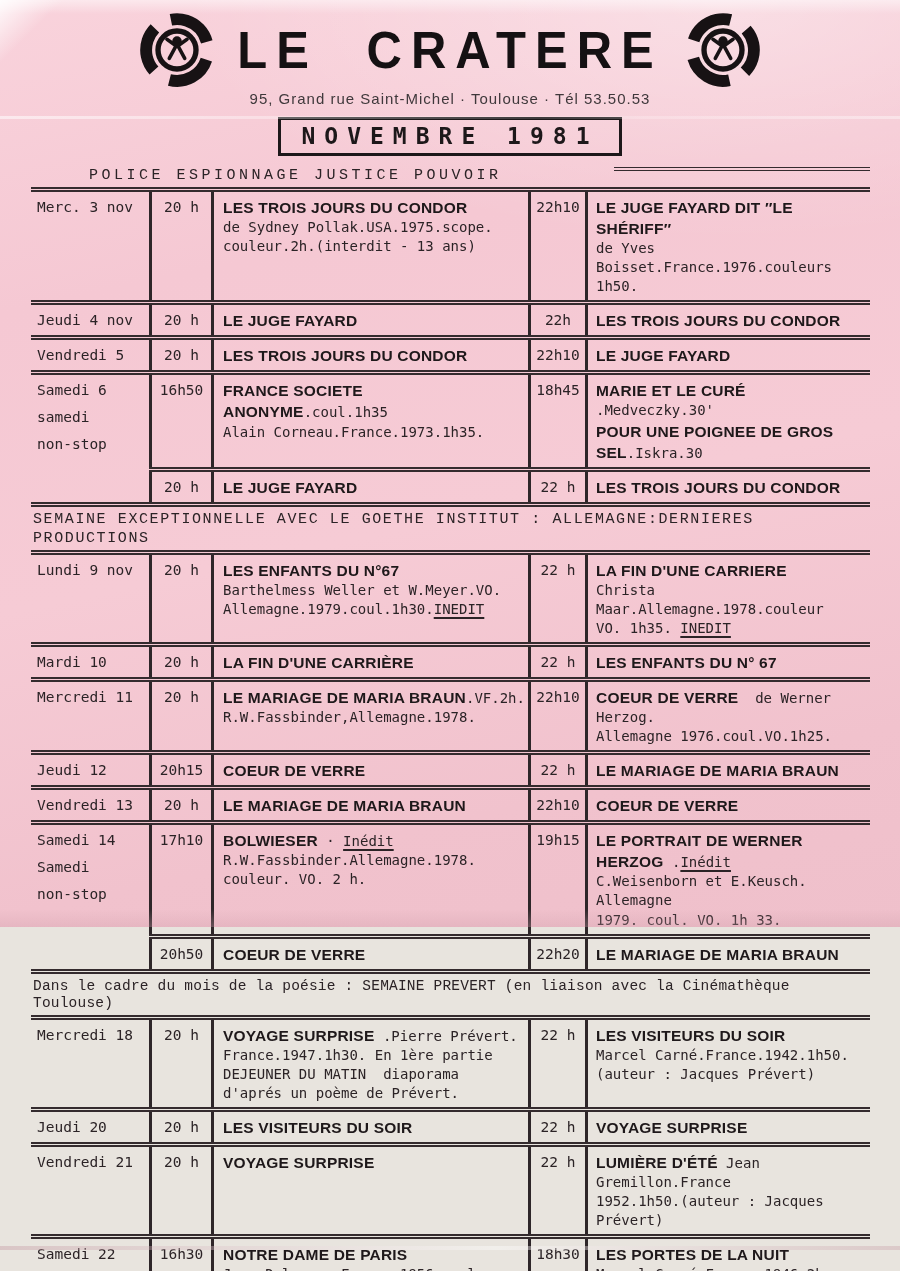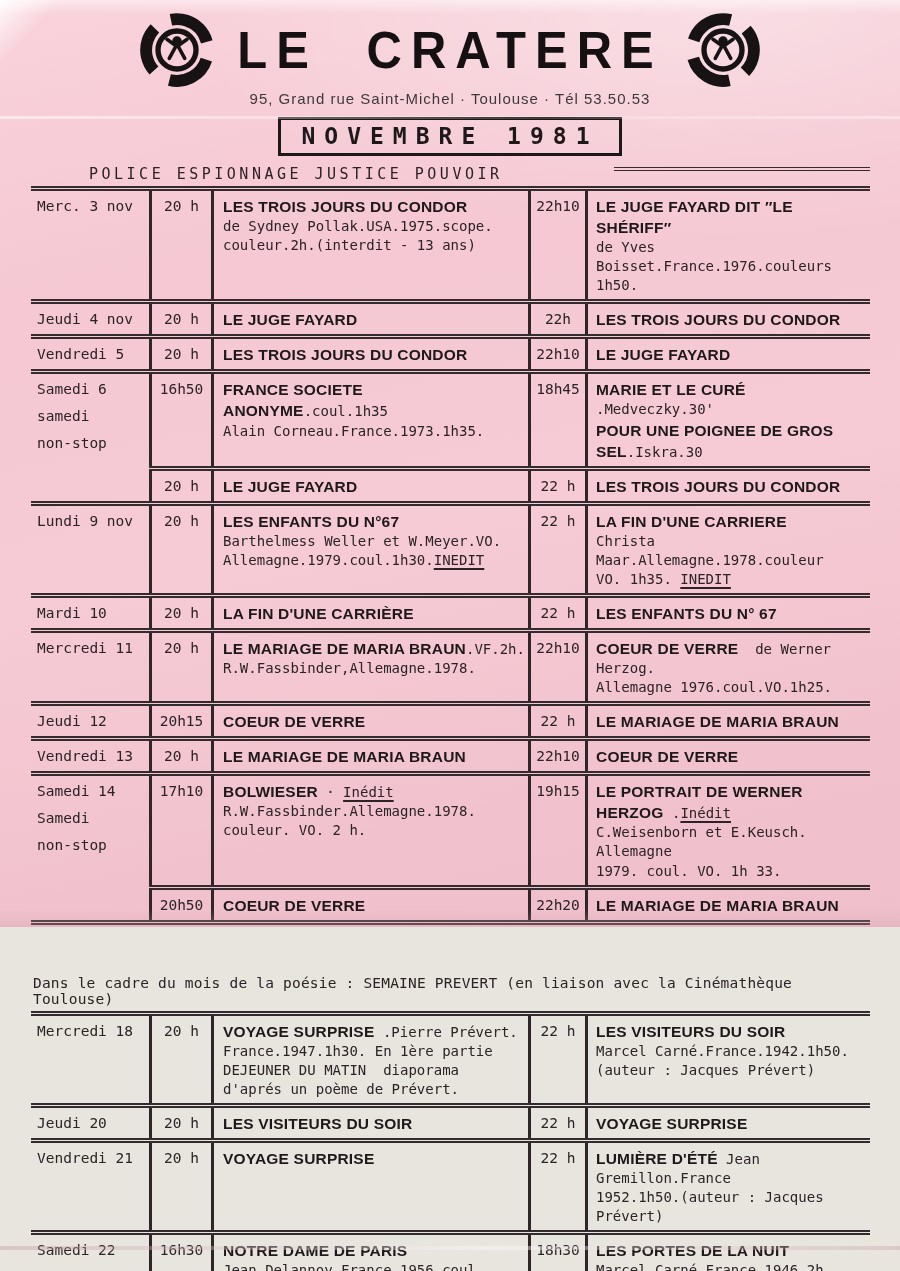--- a/index.html
+++ b/index.html
@@ -31,24 +31,24 @@
   }
   .logo { width:76px; height:76px; flex:0 0 auto; }
   .address { text-align:center; font-family:"Liberation Sans", sans-serif; font-size:15px; letter-spacing:1px; color:#3f383b; margin-top:2px; }
   .month-box {
     width:fit-content; margin:10px auto 0 auto; border:3px solid #1d181a;
     padding:3px 20px 4px 20px; font-size:23px; font-weight:bold; letter-spacing:9px; color:#1d181a;
   }
   
   .schedule { margin:8px 30px 0 31px; }
   .sec { position:relative; border-bottom:5px double #342b2e; padding:1px 0 3px 0; font-size:15px; }
-  .sec .sec-text { letter-spacing:3.5px; }
+  .sec .sec-text { letter-spacing:3.5px;font-family:Liberation Mono, monospace; }
   .sec.first { padding-left:58px; }
   .sec.first::before { content:""; position:absolute; right:0; top:3px; width:256px; border-top:4px double #342b2e; }
-  .sec.plain { font-size:14.5px; padding:3px 0 4px 2px;margin-top:47px; }
+  .sec.plain { font-size:14.5px; padding:3px 0 4px 2px; }
   .sec.plain .sec-text { letter-spacing:0.2px; }
   .sec.caps { padding:2px 0 3px 2px; }
   .sec.caps .sec-text { letter-spacing:1.6px; }
   .row { display:flex; border-bottom:5px double #342b2e; }
   .row:last-child { border-bottom:none; }
   .c-date { width:110px; flex:0 0 auto; padding:7px 2px 4px 6px; font-size:14.5px; }
   .c-date .date-line + .date-line { margin-top:11px; }
   .subs { flex:1 1 auto; display:flex; flex-direction:column; }
   .sub { display:flex; flex:1 1 auto; }
   .sub + .sub { border-top:5px double #342b2e; }
@@ -189,20 +189,21 @@
             <div class="c-f1">
               <div class="line"><span class="seg title">LE JUGE FAYARD</span></div>
             </div>
             <div class="c-t2">22 h</div>
             <div class="c-f2">
               <div class="line"><span class="seg title">LES TROIS JOURS DU CONDOR</span></div>
             </div>
           </div>
         </div>
       </div>
+      <div class="sec caps"><span class="sec-text">SEMAINE EXCEPTIONNELLE AVEC LE GOETHE INSTITUT : ALLEMAGNE:DERNIERES PRODUCTIONS</span></div>
       <div class="row day">
         <div class="c-date">
           <div class="date-line">Lundi 9 nov</div>
         </div>
         <div class="subs">
           <div class="sub">
             <div class="c-t1">20 h</div>
             <div class="c-f1">
               <div class="line"><span class="seg title">LES ENFANTS DU N°67</span></div>
               <div class="line"><span class="seg detail">Barthelmess Weller et W.Meyer.VO.</span></div>

